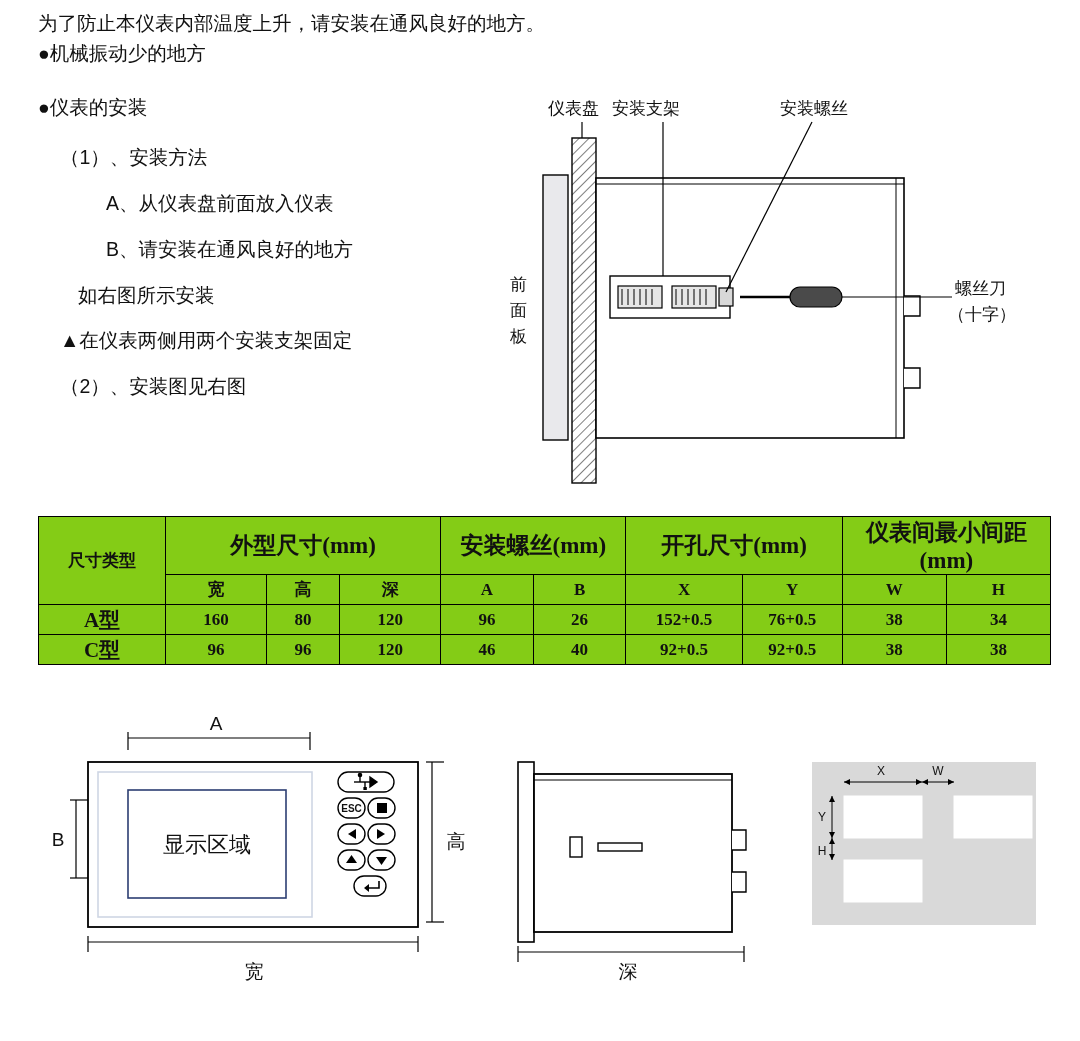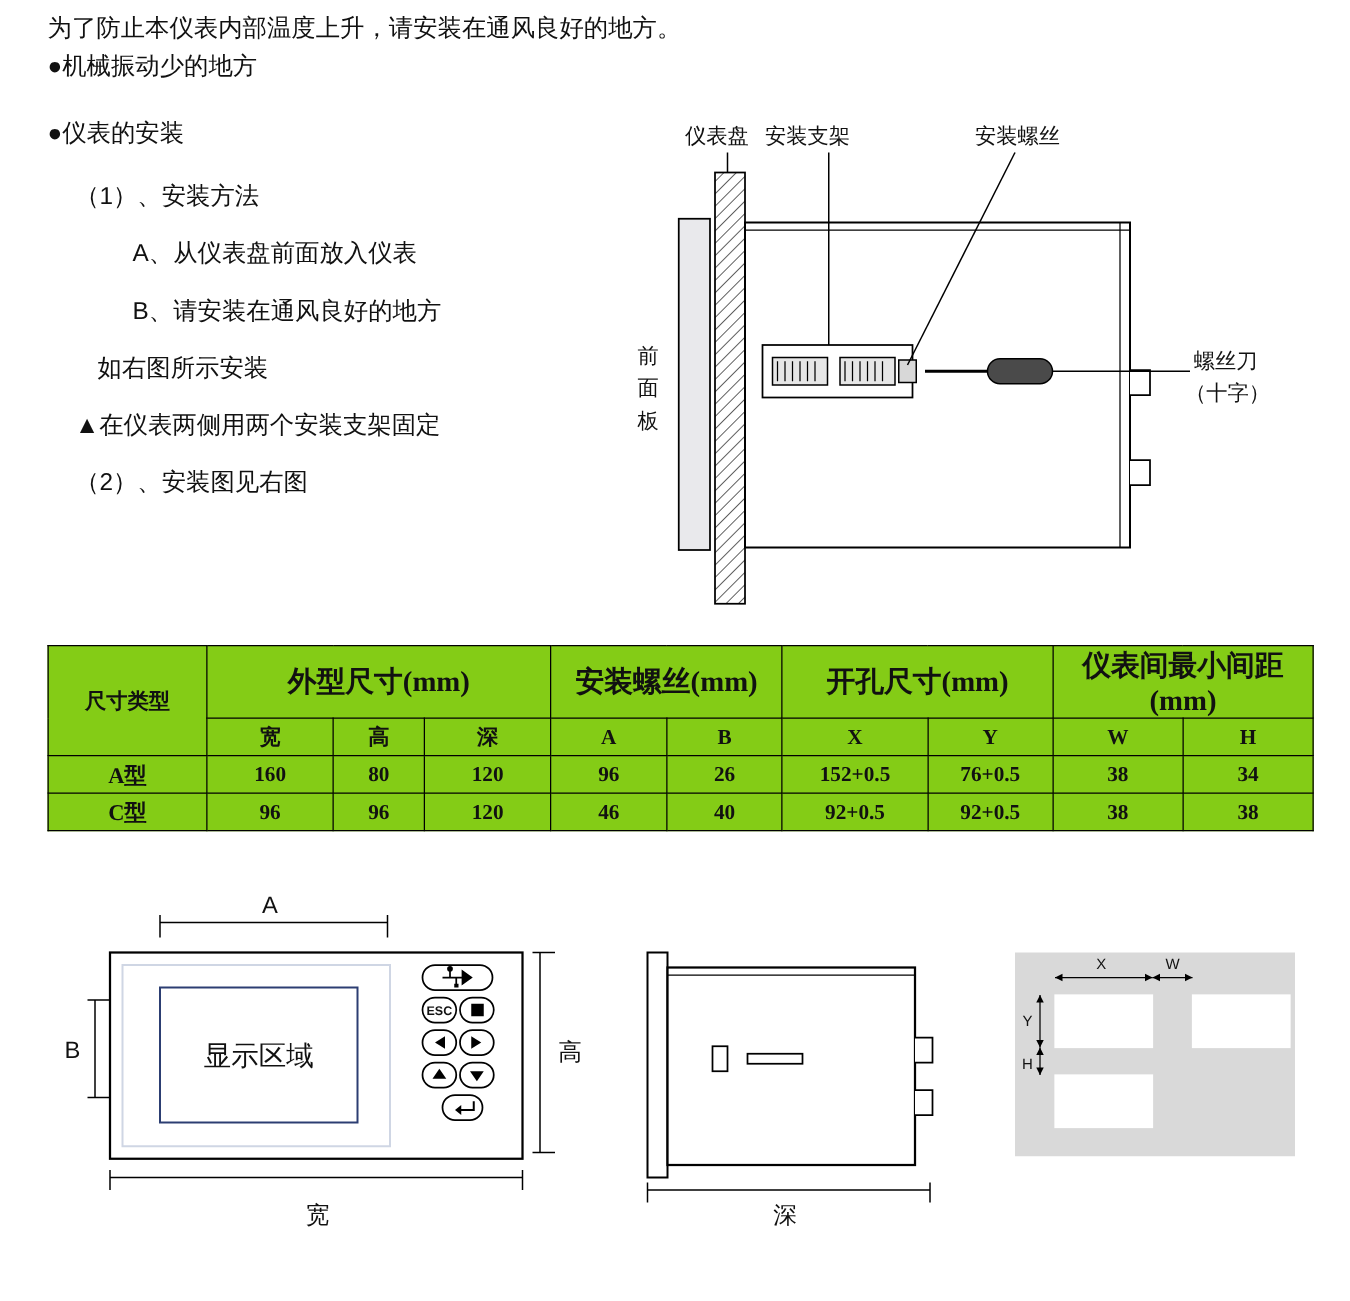--- a/index.html
+++ b/index.html
@@ -70,21 +70,21 @@
   }
   table.spec th, table.spec td {
     border: 1px solid #000;
     text-align: center;
     font-weight: bold;
     font-size: 17px;
     height: 29px;
     padding: 0 2px;
   }
   table.spec th.grp { font-size: 23px; }
-  table.spec td.rowhead { font-size: 18px; }
+  table.spec td.rowhead { font-size: 21px; }
 
   
   .bottom {
     position: absolute;
     left: 0px;
     top: 690px;
     width: 1080px;
     height: 330px;
   }
   .bottom svg { display: block; }

